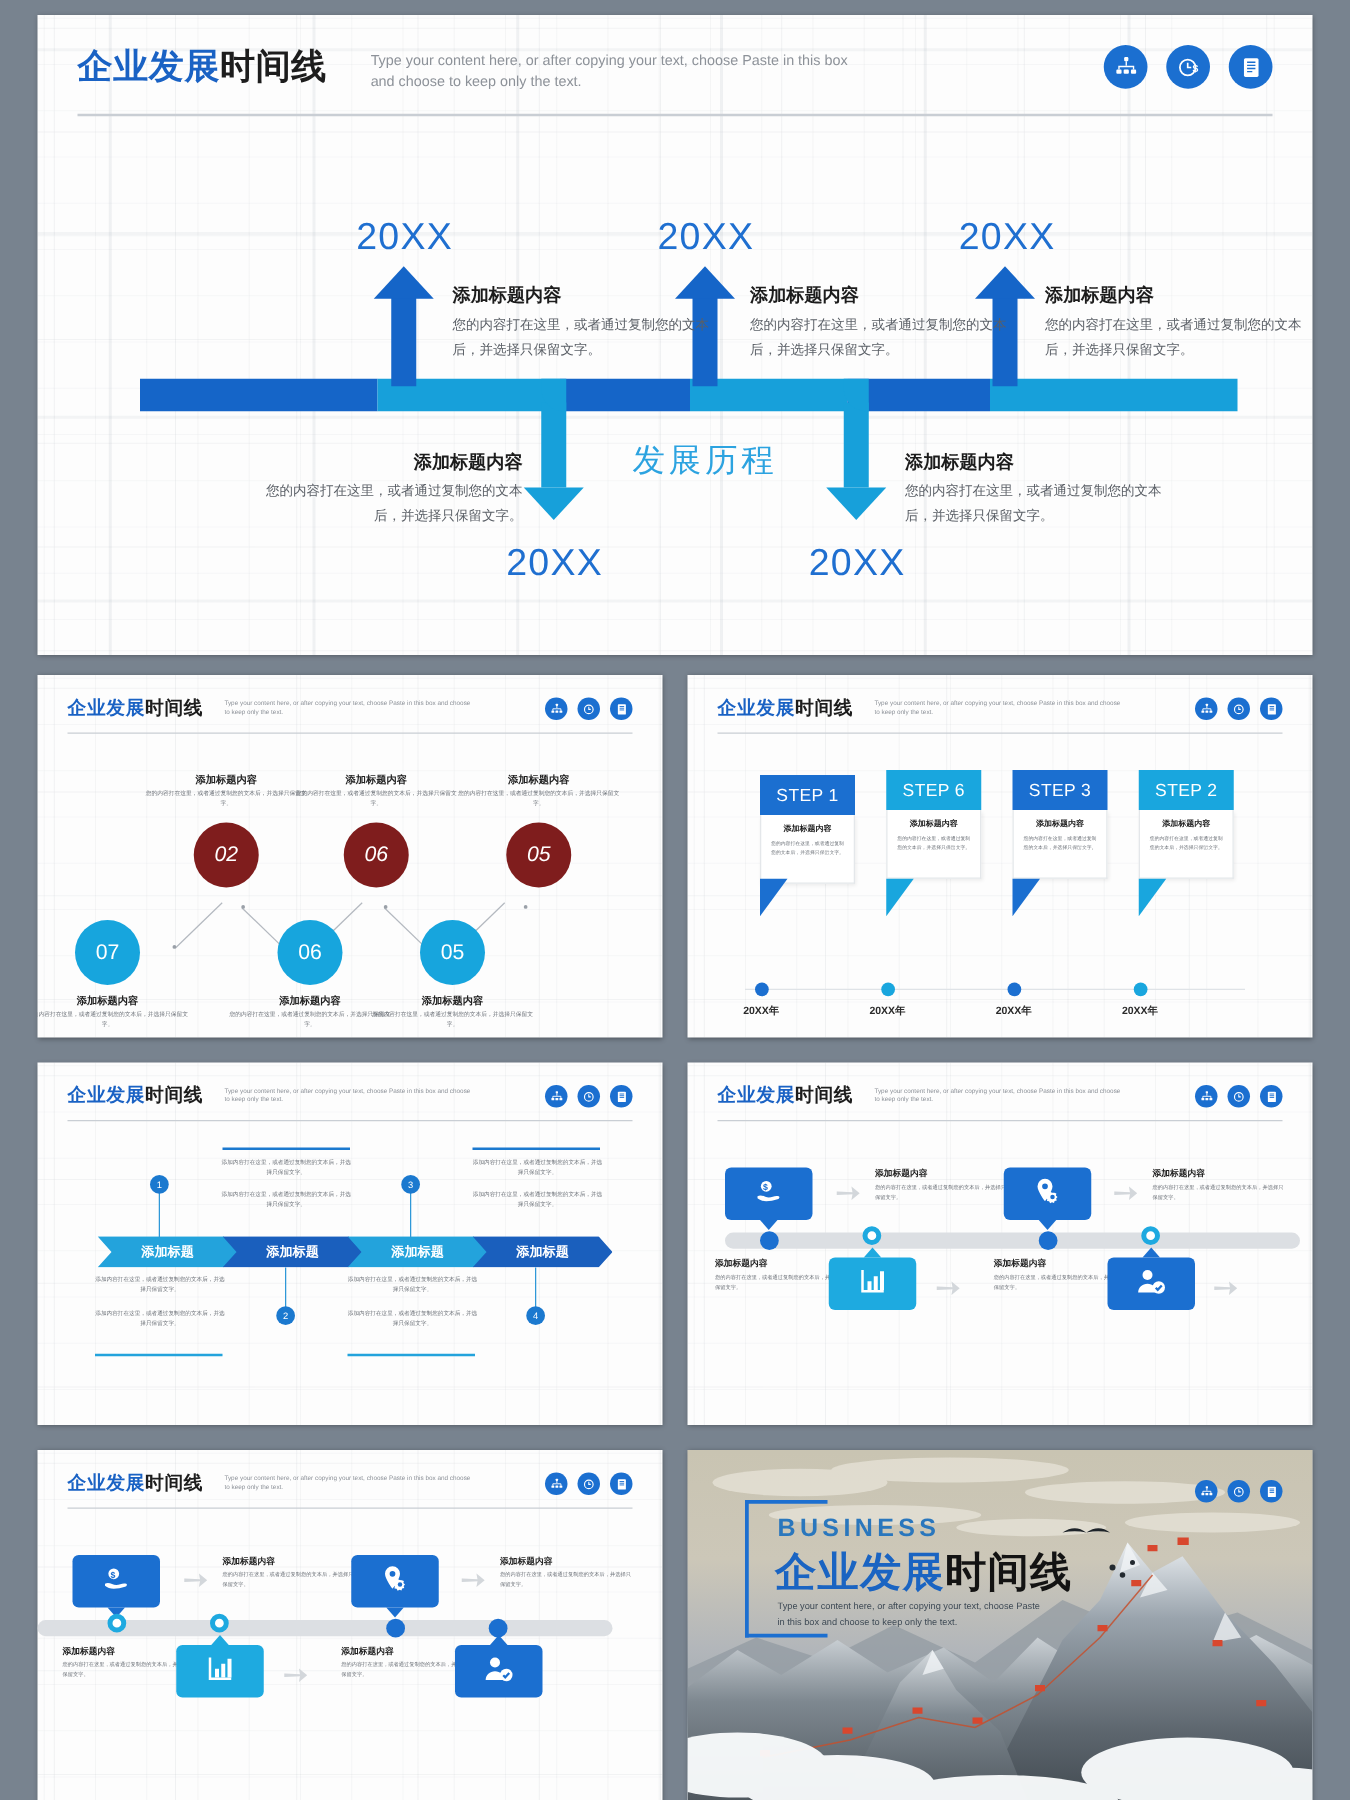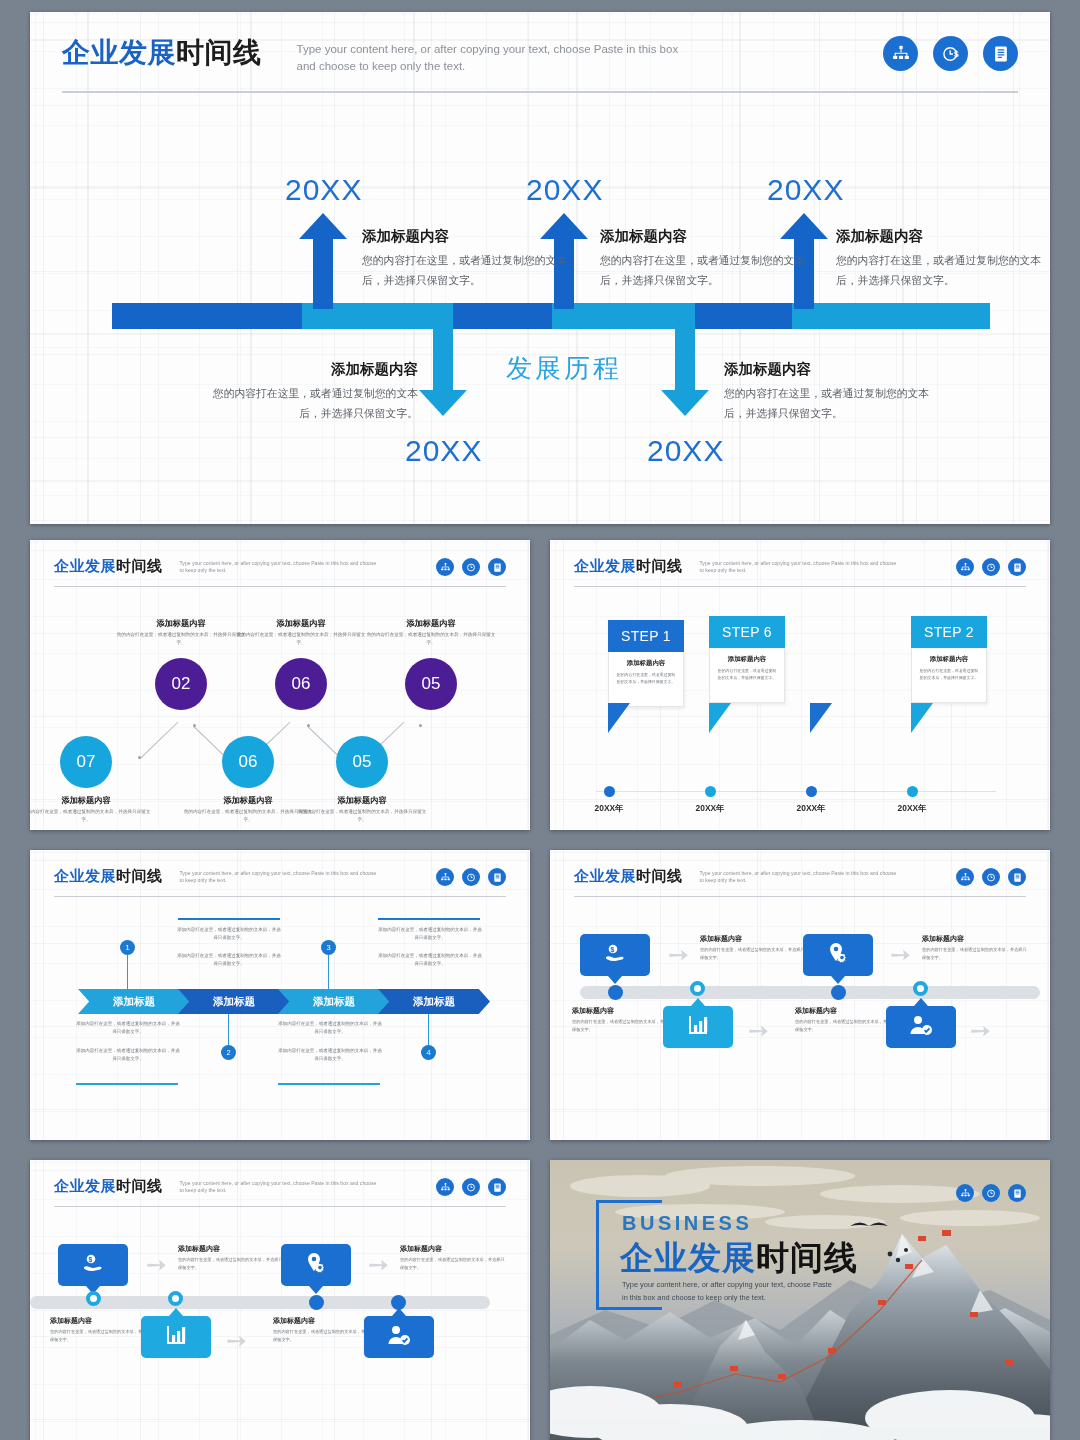--- a/index.html
+++ b/index.html
@@ -90,21 +90,21 @@
   .thumb { width: 500px; height: 290px; position: relative; }
   .thumb .hdr { padding: 17px 24px 0 24px; }
   .thumb .hdr-title { font-size: 15px; }
   .thumb .hdr-sub { font-size: 5.1px; max-width: 200px; margin: 3px 0 0 17px; }
   .thumb .hdr-icons { gap: 8px; margin-top: 1px; }
   .thumb .ic { width: 18px; height: 18px; }
   .thumb .hdr-rule { height: 1px; margin-top: 10px; }
 
   
   .circ { position: absolute; border-radius: 50%; display: flex; align-items: center; justify-content: center; color: #fff; font-size: 17px; }
-  .circ.d { background: #4c1d95; }
+  .circ.d { background: #7f1d1d; font-style: italic; }
   .circ.l { background: #17a5dd; }
   .cap { position: absolute; width: 136px; text-align: center; }
   .cap h5 { font-size: 8.2px; color: #222; font-weight: bold; margin-bottom: 2px; }
   .cap p { font-size: 4.6px; color: #6b7077; line-height: 1.75; }
   .link { position: absolute; height: 1px; background: #b4b9c0; transform-origin: 0 0; }
   .dot { position: absolute; width: 3px; height: 3px; background: #9aa0a8; border-radius: 50%; }
 
   
   .stepcard { position: absolute; width: 76px; }
   .stepcard .head { height: 32px; display: flex; align-items: center; justify-content: center; color: #fff; font-size: 14px; letter-spacing: .3px; }
@@ -397,20 +397,27 @@
           <div class="head l">STEP 6</div>
           <div class="body">
             <h5>添加标题内容</h5>
             <p>您的内容打在这里，或者通过复制您的文本后，并选择只保留文字。</p>
           </div>
         </div>
         <div class="tri l" style="left:159px; top:163px;"></div>
         <div class="tldot l" style="left:155px; top:246px;"></div>
         <div class="yrlbl" style="left:130px; top:263px;">20XX年</div>
 
+        <div class="stepcard" style="left:260px; top:76px;">
+          <div class="head d">STEP 3</div>
+          <div class="body">
+            <h5>添加标题内容</h5>
+            <p>您的内容打在这里，或者通过复制您的文本后，并选择只保留文字。</p>
+          </div>
+        </div>
         <div class="tri" style="left:260px; top:163px;"></div>
         <div class="tldot d" style="left:256px; top:246px;"></div>
         <div class="yrlbl" style="left:231px; top:263px;">20XX年</div>
 
         <div class="stepcard" style="left:361px; top:76px;">
           <div class="head l">STEP 2</div>
           <div class="body">
             <h5>添加标题内容</h5>
             <p>您的内容打在这里，或者通过复制您的文本后，并选择只保留文字。</p>
           </div>

